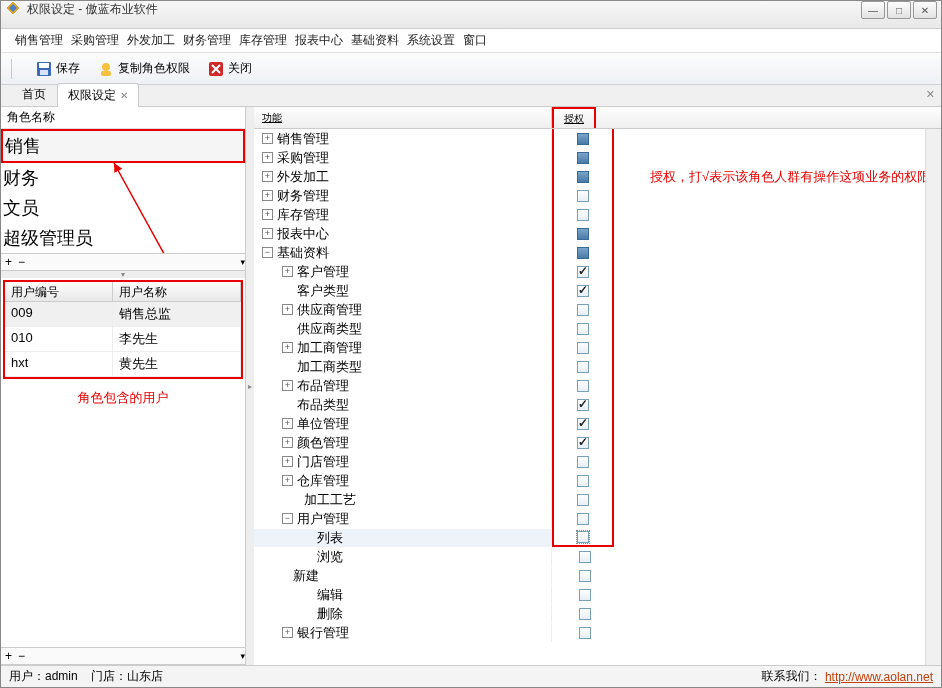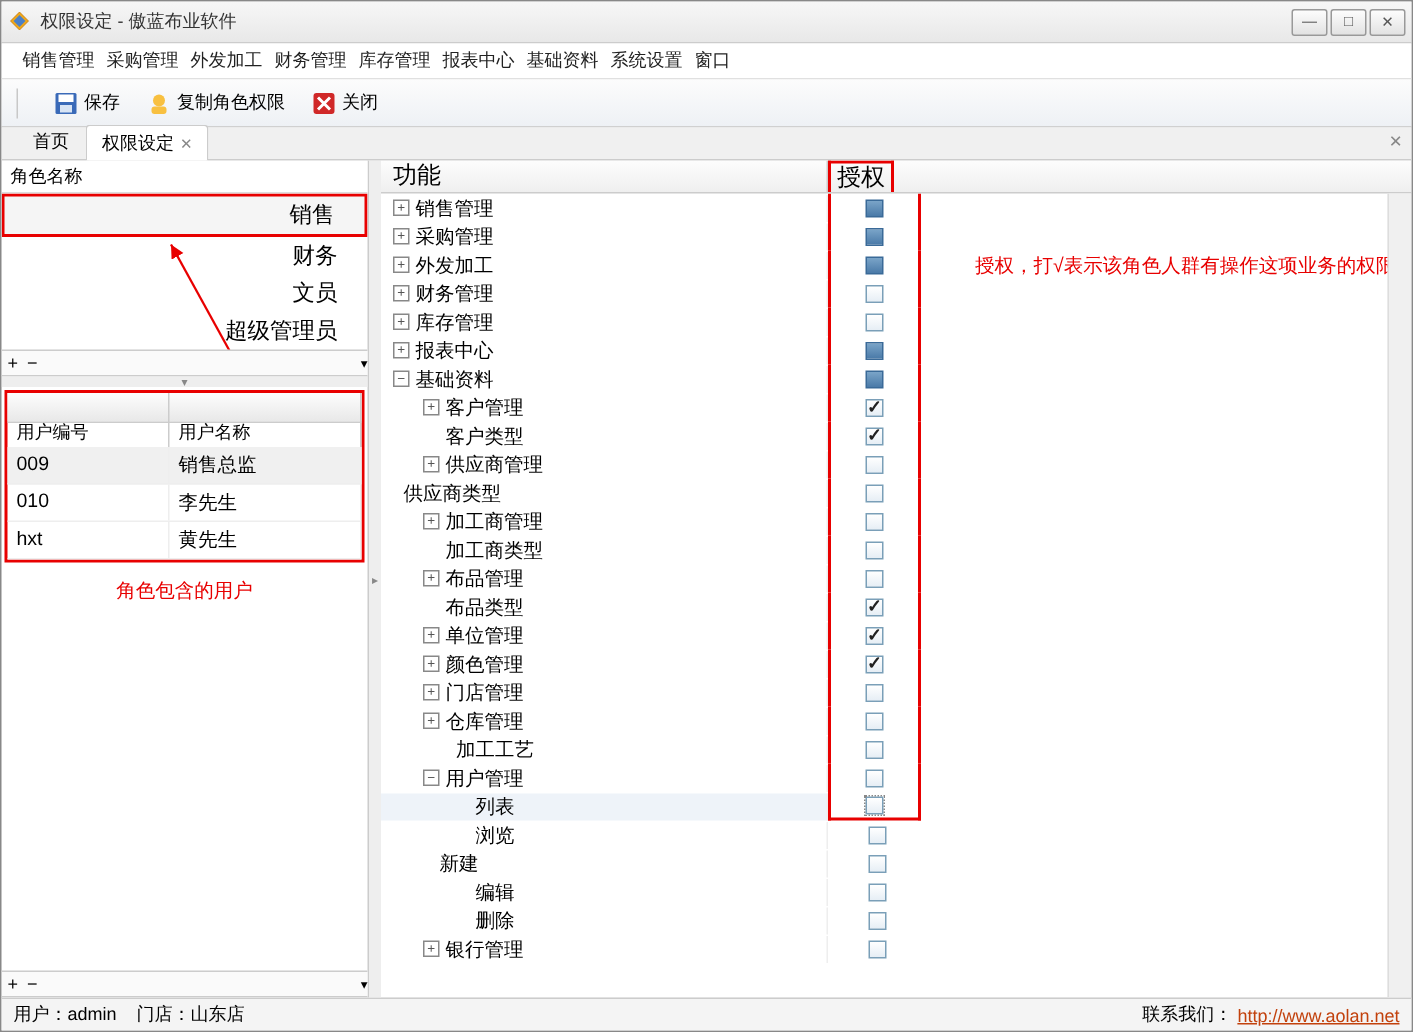--- a/index.html
+++ b/index.html
@@ -1,18 +1,18 @@
 <!DOCTYPE html>
 <html><head>
   <meta charset="utf-8">
   <style>
     * { box-sizing: border-box; margin: 0; padding: 0; font-family: "Microsoft YaHei", SimSun, sans-serif; }
     body { background: #fff; font-size: 12px; width: 942px; height: 688px; overflow: hidden; border: 1px solid #888; display: flex; flex-direction: column; }
     
-    .titlebar { height: 28px; background: linear-gradient(#f7f7f7, #e8e8e8); border-bottom: 1px solid #ccc; display: flex; align-items: center; padding: 0 4px; }
+    .titlebar { height: 28px; background: linear-gradient(#f7f7f7, #e8e8e8); border-bottom: 1px solid #ccc; display: flex; padding: 0 4px; }
     .titlebar .app-icon { width: 16px; height: 16px; margin-right: 6px; }
     .titlebar .title { flex: 1; font-size: 12px; color: #333; }
     .window-controls { display: flex; gap: 2px; }
     .win-btn { width: 24px; height: 18px; border: 1px solid #999; background: linear-gradient(#fdfdfd, #e2e2e2); border-radius: 2px; display: flex; align-items: center; justify-content: center; cursor: pointer; font-size: 10px; color: #555; }
     
     .menubar { height: 24px; background: #fff; display: flex; align-items: center; padding: 0 14px; gap: 8px; font-size: 12px; border-bottom: 1px solid #e0e0e0; }
     .menubar span { cursor: pointer; color: #222; }
     
     .toolbar { height: 32px; background: linear-gradient(#fcfcfc, #eef1f5); border-bottom: 1px solid #d0d0d0; display: flex; align-items: center; padding: 0 10px; gap: 18px; }
     .tb-sep { width: 1px; height: 20px; background: #c8c8c8; margin-right: 6px; }
@@ -27,44 +27,44 @@
     
     .content { flex: 1; display: flex; position: relative; overflow: hidden; }
     
     .left-panel { width: 245px; border-right: 1px solid #ccc; display: flex; flex-direction: column; position: relative; }
     
     .splitter-v { width: 8px; background: #eee; cursor: col-resize; display: flex; align-items: center; justify-content: center; }
     .splitter-v::after { content: "▸"; font-size: 8px; color: #888; }
     
     .roles-header { height: 22px; background: #fff; border-bottom: 1px solid #ddd; padding-left: 6px; display: flex; align-items: center; font-size: 12px; }
     .roles-list { flex: 0 0 auto; max-height: 248px; overflow: hidden; position: relative; }
-    .role-item { padding: 3px 20px; font-size: 15px; cursor: pointer; text-align: right; }
+    .role-item { padding: 3px 2px; font-size: 18px; cursor: pointer; }
     .role-item.selected { border: 2px solid #e80000; background: #f5f5f5; }
     
     .annotation { color: #e80000; font-size: 13px; }
     .annot-arrow { position: absolute; left: 128px; top: 40px; color: #e80000; font-size: 14px; pointer-events:none; }
     
     .pm-bar { height: 18px; border-top: 1px solid #ccc; border-bottom: 1px solid #ccc; padding-left: 4px; font-size: 12px; display: flex; align-items: center; gap: 6px; background: #fafafa; }
     
     .splitter-h { height: 7px; background: #eee; cursor: row-resize; display:flex; align-items:center; justify-content:center; }
     .splitter-h::after { content:"▾"; font-size:8px; color:#888; }
     
     .users-box { border: 2px solid #e80000; margin: 2px 2px 0 2px; flex: 0 0 auto; }
     .users-header { display: flex; height: 20px; background: linear-gradient(#fdfdfd,#e8e8e8); font-size: 12px; border-bottom: 1px solid #ccc; }
-    .users-header div { padding: 18px 6px; border-right: 1px solid #ccc; }
+    .users-header div { padding: 2px 6px; border-right: 1px solid #ccc; }
     .uh-id { width: 108px; } .uh-name { flex: 1; }
     .user-row { display: flex; font-size: 13px; border-bottom: 1px solid #eee; }
     .user-row div { padding: 3px 6px; border-right: 1px solid #eee; }
     .ur-id { width: 108px; } .ur-name { flex: 1; }
-    .user-row.sel { background: #f0f0f0; margin-top: 16px; }
+    .user-row.sel { background: #f0f0f0; }
     
     .annot-users { margin-top: 10px; text-align: center; color: #e80000; font-size: 13px; }
     
     .right-panel { flex: 1; display: flex; flex-direction: column; position: relative; }
-    .func-header { display: flex; height: 22px; border-bottom: 1px solid #ccc; font-size: 16px; background: linear-gradient(#fdfdfd,#efefef); }
+    .func-header { display: flex; height: 22px; border-bottom: 1px solid #ccc; font-size: 10px; background: linear-gradient(#fdfdfd,#efefef); text-decoration: underline; }
     .fh-func { width: 298px; padding-left: 8px; display:flex;align-items:center; border-right: 1px solid #ccc; }
     .fh-auth { width: 44px; display:flex;align-items:center;justify-content:center; border: 2px solid #e80000; border-bottom: none; }
     .fh-rest { flex:1; }
     
     .tree { flex: 1; overflow: hidden; position: relative; }
     .tree-table { width: 100%; }
     .tree-row { display: flex; height: 19px; align-items: center; font-size: 13px; }
     .tr-func { width: 298px; display: flex; align-items: center; border-right: 1px solid #eee; }
     .tr-auth { width: 62px; display:flex; justify-content:center; align-items:center; border-left: 2px solid #e80000; border-right: 2px solid #e80000; height: 100%; }
     .tree-toggle { width: 11px; height: 11px; border: 1px solid #888; display: inline-flex; align-items:center; justify-content:center; font-size: 9px; line-height: 1; margin-right: 4px; color: #555; background:#fff; flex-shrink:0; }
@@ -300,21 +300,21 @@
           <div class="tree-row">
             <div class="tr-func" style="padding-left: 28px;">
               <span class="tree-toggle">+</span>
               <span class="tree-label">供应商管理</span>
             </div>
             <div class="tr-auth">
               <span class="cb "></span>
             </div>
           </div>
           <div class="tree-row">
-            <div class="tr-func" style="">
+            <div class="tr-func" style="padding-left: 28px;">
               <span class="tree-spacer"></span>
               <span class="tree-label">供应商类型</span>
             </div>
             <div class="tr-auth">
               <span class="cb "></span>
             </div>
           </div>
           <div class="tree-row">
             <div class="tr-func" style="padding-left: 28px;">
               <span class="tree-toggle">+</span>

